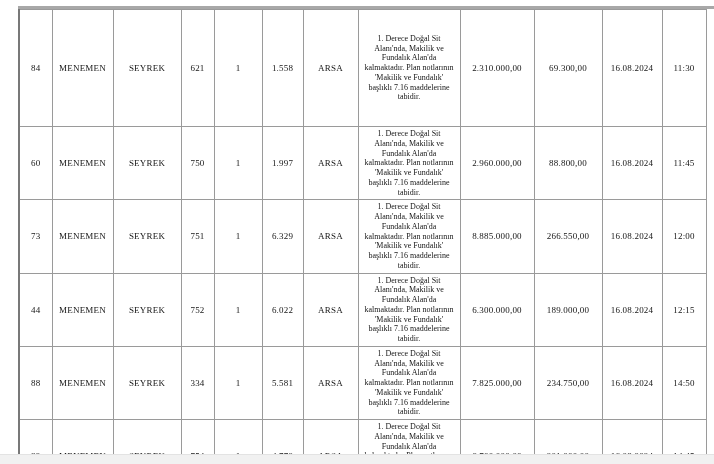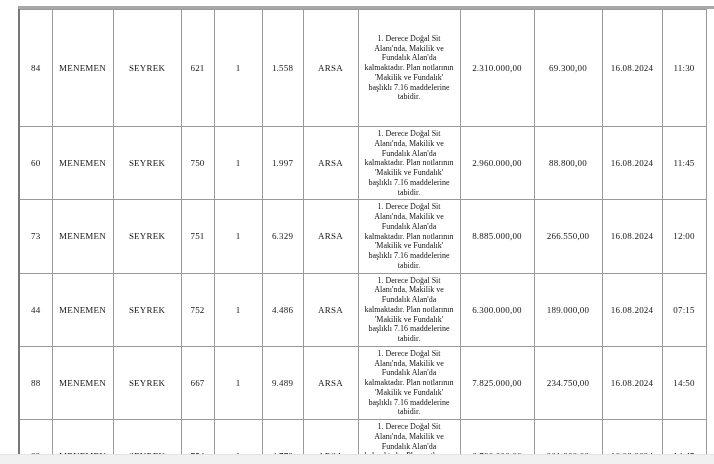--- a/index.html
+++ b/index.html
@@ -123,35 +123,35 @@
         <td>266.550,00</td>
         <td>16.08.2024</td>
         <td>12:00</td>
       </tr>
       <tr class="r-mid">
         <td>44</td>
         <td>MENEMEN</td>
         <td>SEYREK</td>
         <td>752</td>
         <td>1</td>
-        <td>4.486</td>
+        <td>6.022</td>
         <td>ARSA</td>
         <td class="desc">1. Derece Doğal Sit Alanı'nda,  Makilik ve Fundalık Alan'da kalmaktadır. Plan notlarının 'Makilik ve Fundalık' başlıklı 7.16 maddelerine tabidir.</td>
         <td>6.300.000,00</td>
         <td>189.000,00</td>
         <td>16.08.2024</td>
-        <td>07:15</td>
+        <td>12:15</td>
       </tr>
       <tr class="r-mid">
         <td>88</td>
         <td>MENEMEN</td>
         <td>SEYREK</td>
-        <td>667</td>
+        <td>334</td>
         <td>1</td>
-        <td>9.489</td>
+        <td>5.581</td>
         <td>ARSA</td>
         <td class="desc">1. Derece Doğal Sit Alanı'nda,  Makilik ve Fundalık Alan'da kalmaktadır. Plan notlarının 'Makilik ve Fundalık' başlıklı 7.16 maddelerine tabidir.</td>
         <td>7.825.000,00</td>
         <td>234.750,00</td>
         <td>16.08.2024</td>
         <td>14:50</td>
       </tr>
       <tr class="r-last">
         <td>89</td>
         <td>MENEMEN</td>

